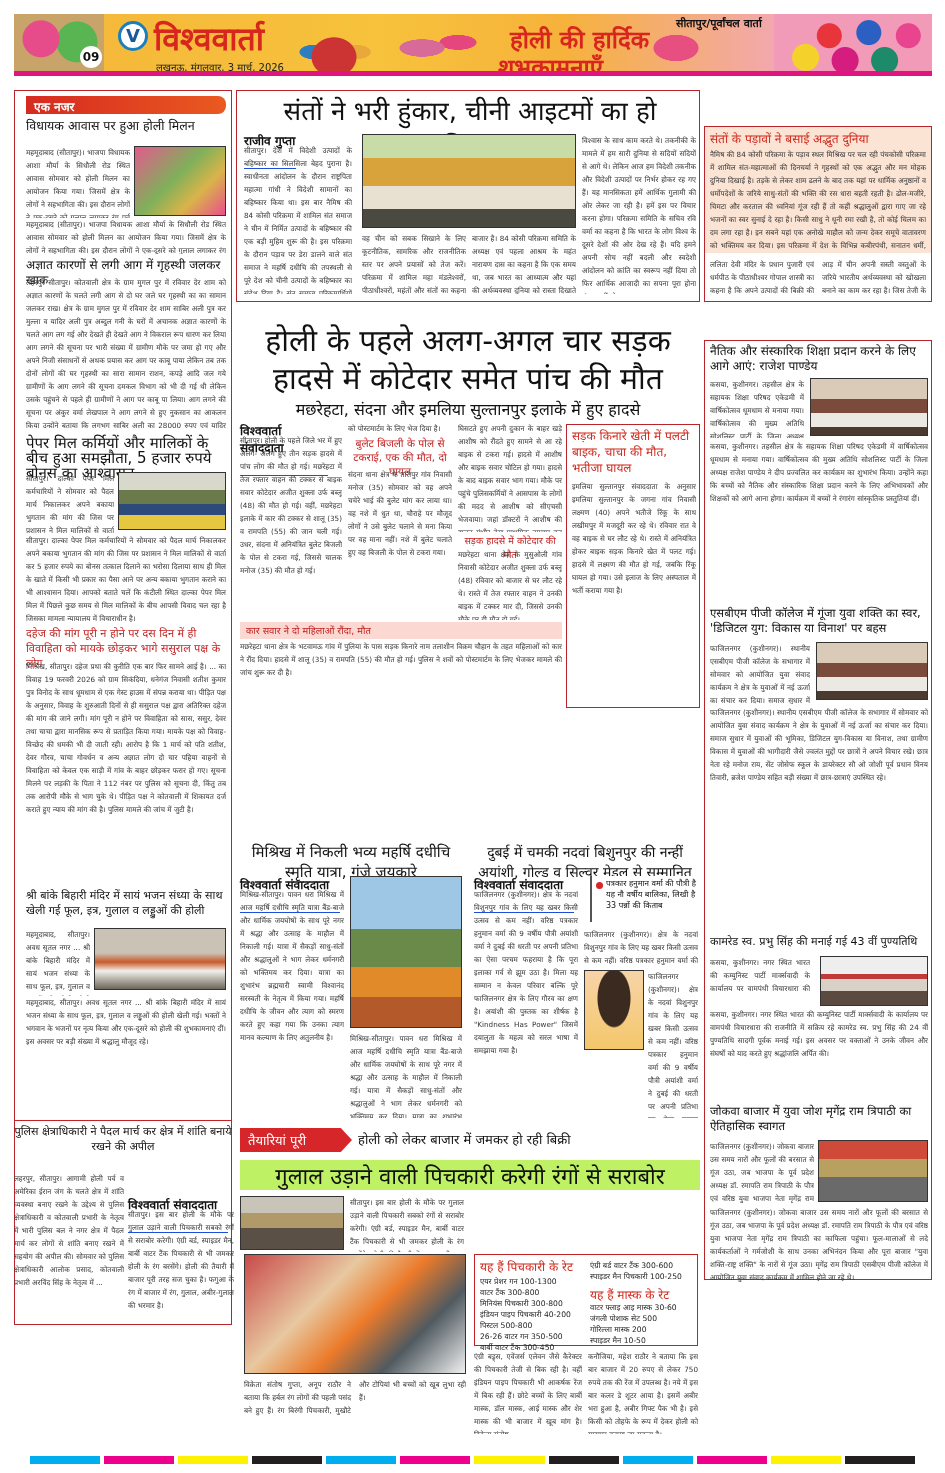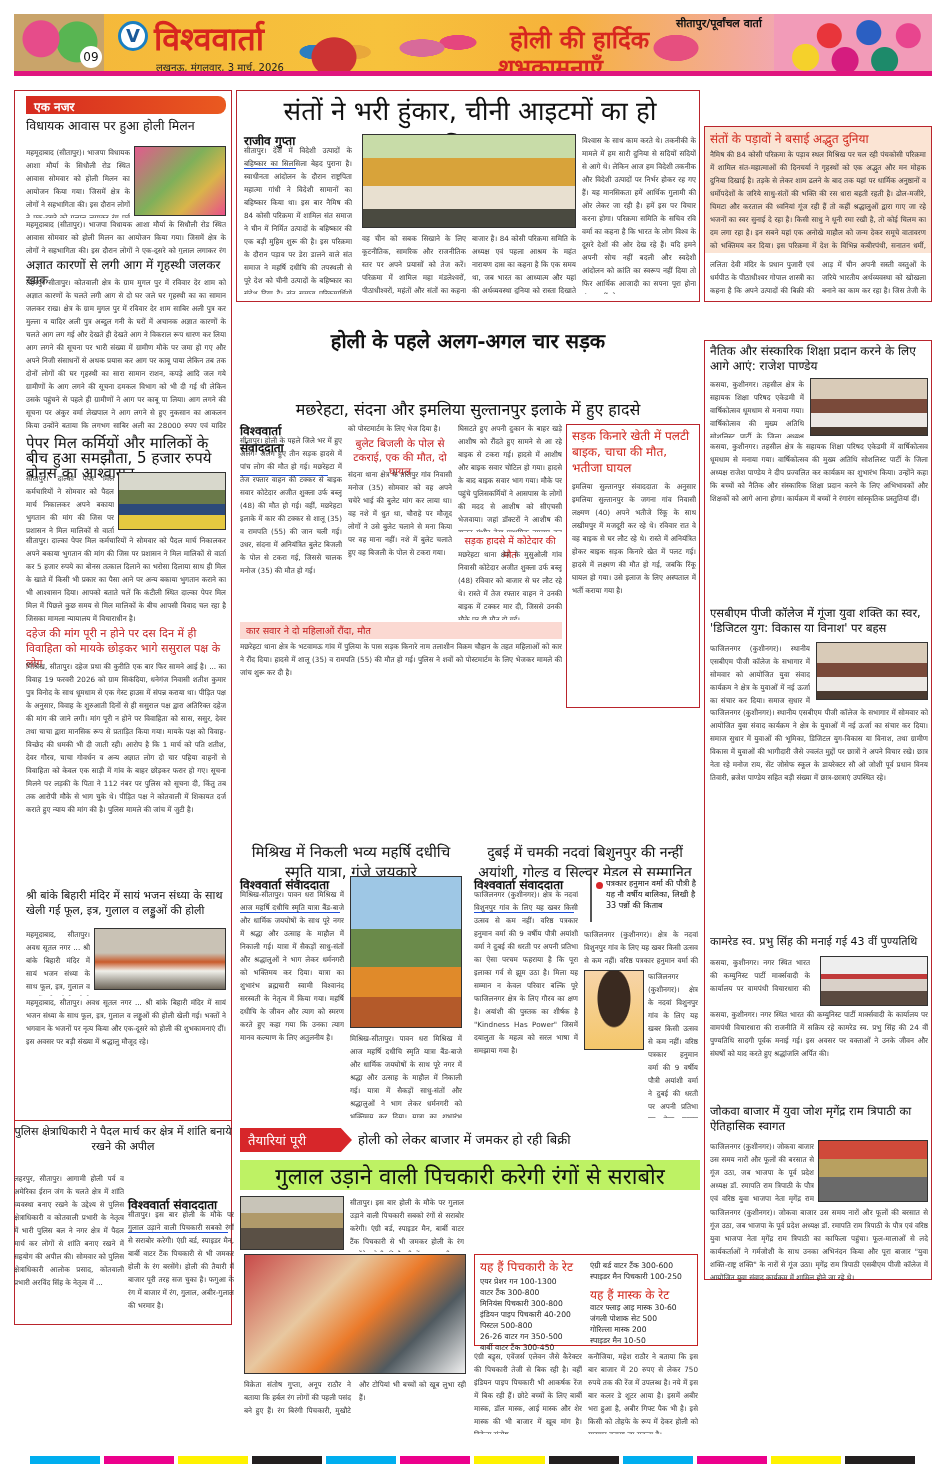--- a/index.html
+++ b/index.html
@@ -1,20 +1,20 @@
 <!DOCTYPE html>
 <html><head>
 <meta charset="utf-8">
 <style>
 *{box-sizing:border-box;margin:0;padding:0}
 body{width:945px;height:1473px;background:#fff;font-family:"DejaVu Sans",sans-serif;color:#222;overflow:hidden;position:relative}
 .abs{position:absolute}
 .masthead{left:14px;top:14px;width:918px;height:62px;background:linear-gradient(90deg,#f4b63a 0%,#f7c23c 40%,#f6b23b 60%,#f2a7b8 85%,#e86aa3 100%);border-bottom:5px solid #e0157f;overflow:hidden}
 .mh-hands{left:0;top:0;width:90px;height:62px;background:radial-gradient(circle at 30% 40%,#e64c8a 0 18px,transparent 19px),radial-gradient(circle at 70% 45%,#58b552 0 20px,transparent 21px),#c9a46a}
-.pageno{left:66px;top:32px;width:22px;height:22px;border-radius:50%;background:#fff;color:#111;font-weight:normal;font-size:12px;text-align:center;line-height:22px}
+.pageno{left:66px;top:32px;width:22px;height:22px;border-radius:50%;background:#fff;color:#111;font-weight:bold;font-size:12px;text-align:center;line-height:22px}
 .logo{left:104px;top:7px;width:30px;height:30px;border-radius:50%;background:#fff;border:3px solid #1a7fc1;color:#1a5a9a;font-weight:bold;font-size:18px;text-align:center;line-height:24px}
 .brand{left:140px;top:2px;font-size:32px;font-weight:bold;color:#d8261f;font-family:"DejaVu Serif",serif}
 .dateline{left:142px;top:46px;font-size:10px;color:#222}
 .pots{left:280px;top:8px;width:80px;height:50px;background:radial-gradient(ellipse at 50% 70%,#c33 0 22px,transparent 23px),radial-gradient(ellipse at 25% 60%,#2d7ec0 0 14px,transparent 15px),radial-gradient(ellipse at 78% 60%,#e9a83a 0 14px,transparent 15px)}
 .greet1{left:496px;top:8px;font-size:24px;font-weight:bold;color:#d8261f;font-family:"DejaVu Serif",serif}
 .greet2{left:484px;top:36px;font-size:24px;font-weight:bold;color:#d8261f;font-family:"DejaVu Serif",serif}
 .edition{left:662px;top:1px;font-size:11px;font-weight:bold;color:#111}
 .people{left:360px;top:6px;width:120px;height:56px;background:radial-gradient(ellipse at 40% 50%,#d86a9a 0 22px,transparent 23px),radial-gradient(ellipse at 70% 40%,#e5467e 0 18px,transparent 19px)}
 .people2{left:630px;top:6px;width:80px;height:56px;background:radial-gradient(ellipse at 40% 50%,#e64f7f 0 22px,transparent 23px)}
 .colors{left:760px;top:0;width:158px;height:62px;background:radial-gradient(circle at 20% 70%,#f5d12b 0 13px,transparent 14px),radial-gradient(circle at 45% 75%,#d51c7f 0 13px,transparent 14px),radial-gradient(circle at 70% 75%,#1d8a6a 0 13px,transparent 14px),radial-gradient(circle at 35% 35%,#e8353b 0 12px,transparent 13px),radial-gradient(circle at 60% 30%,#2b5fc2 0 12px,transparent 13px),radial-gradient(circle at 85% 35%,#e8458e 0 12px,transparent 13px),#f29bb8}
@@ -32,21 +32,21 @@
 .ph-group{background:linear-gradient(180deg,#c8dca8 0 25%,#d8a33a 25% 55%,#e8e0d0 55% 80%,#e55a20 40% 60%,#4a4a40 80%)}
 .ph-yatra{background:linear-gradient(180deg,#9ec7e5 0 35%,#6a8a4a 35% 60%,#e08a2a 60% 80%,#b45a2a 80%)}
 .ph-girl{background:radial-gradient(ellipse at 50% 35%,#3a2a20 0 16px,transparent 17px),linear-gradient(180deg,#f7d4a8,#f4c76a)}
 .ph-shop{background:linear-gradient(135deg,#c84a4a,#e8c8a0 35%,#eb7a2a 55%,#505a60 75%,#f0f0f0)}
 .ph-bazaar{background:linear-gradient(180deg,#c8c4b8 0 30%,#b09a6a 30% 60%,#5a5045 60%)}
 .ph-bazaar2{background:linear-gradient(180deg,#d04a3a 0 30%,#b8a060 30% 60%,#6a6a6a 60%)}
 .sant-head{left:240px;top:92px;width:460px;font-size:26px;color:#111;font-family:"DejaVu Sans",sans-serif;text-align:center}
 .byline{position:absolute;font-size:12px;font-weight:bold;color:#111;border-bottom:1px solid #1d4ed8;padding-bottom:19px}
 .sidebox{background:#fbe4d4}
 .redhead{position:absolute;font-size:12px;color:#d12a1e;font-weight:normal}
-.bighead{left:236px;top:322px;width:464px;font-size:20px;font-weight:bold;color:#111;text-align:center;line-height:38px}
+.bighead{left:236px;top:322px;width:464px;font-size:30px;font-weight:normal;color:#111;text-align:center;line-height:38px}
 .subhead{left:236px;top:398px;width:464px;font-size:16px;color:#111;text-align:center}
 .redbar{position:absolute;background:#fbd9d2;color:#c42222;font-size:9.5px;padding:2px 6px}
 .cenhead{position:absolute;color:#c42222;font-size:10.5px;text-align:center;line-height:14px}
 .sectionhead{position:absolute;font-size:18px;color:#111;text-align:center;line-height:24px}
 .tayari{left:240px;top:1128px;width:112px;height:24px;background:#d7262a;color:#fff;font-size:13px;padding:3px 8px;clip-path:polygon(0 0,90% 0,100% 50%,90% 100%,0 100%)}
 .bazarhead{left:358px;top:1130px;font-size:13px;color:#111}
 .gulal{left:240px;top:1160px;width:460px;font-size:22px;color:#111;text-align:center;background:#bef264}
 .ratebox{border:1.5px solid #c42222}
 .rate{position:absolute;font-size:7.6px;line-height:11px;color:#222}
 .ratehead{position:absolute;font-size:12px;color:#d12a1e}
@@ -109,20 +109,21 @@
 <div class="txt" style="left:582px;top:134px;width:114px;height:160px">विश्वास के साथ काम करते थे। तकनीकी के मामले में हम सारी दुनिया से सदियों सदियों से आगे थे। लेकिन आज हम विदेशी तकनीक और विदेशी उत्पादों पर निर्भर होकर रह गए हैं। यह मानसिकता हमें आर्थिक गुलामी की ओर लेकर जा रही है। हमें इस पर विचार करना होगा। परिक्रमा समिति के सचिव रवि वर्मा का कहना है कि भारत के लोग विश्व के दूसरे देशों की ओर देख रहे हैं। यदि हमने अपनी सोच नहीं बदली और स्वदेशी आंदोलन को क्रांति का स्वरूप नहीं दिया तो फिर आर्थिक आजादी का सपना पूरा होना संभव नहीं होगा।</div>
 
 <div class="abs box" style="left:704px;top:126px;width:228px;height:176px"></div>
 <div class="abs sidebox" style="left:705px;top:127px;width:226px;height:126px"></div>
 <div class="redhead" style="left:710px;top:130px;width:220px">संतों के पड़ावों ने बसाई अद्भुत दुनिया</div>
 <div class="txt" style="left:710px;top:148px;width:216px;height:102px">नैमिष की 84 कोसी परिक्रमा के पड़ाव स्थल मिश्रिख पर चल रही पंचकोसी परिक्रमा में शामिल संत-महात्माओं की दिनचर्या ने गृहस्थों को एक अद्भुत और मन मोहक दुनिया दिखाई है। तड़के से लेकर शाम ढलने के बाद तक यहां पर धार्मिक अनुष्ठानों व धर्मोपदेशों के जरिये साधु-संतों की भक्ति की रस धारा बहती रहती है। ढोल-मजीरे, चिमटा और करताल की ध्वनियां गूंज रही हैं तो कहीं श्रद्धालुओं द्वारा गाए जा रहे भजनों का स्वर सुनाई दे रहा है। किसी साधु ने धूनी रमा रखी है, तो कोई चिलम का दम लगा रहा है। इन सबने यहां एक अनोखे माहौल को जन्म देकर समूचे वातावरण को भक्तिमय कर दिया। इस परिक्रमा में देश के विभिन्न कबीरपंथी, सनातन धर्मी, नागा अखाड़े, खालसा, अयोध्या, राजस्थान के संत-महंतों के अलावा दंडी स्वामी अखाड़े के साधु-संत व श्रद्धालु शामिल हैं।</div>
 <div class="txt" style="left:710px;top:258px;width:216px;height:42px;column-count:2;column-gap:8px">ललिता देवी मंदिर के प्रधान पुजारी एवं धर्मपीठ के पीठाधीश्वर गोपाल शास्त्री का कहना है कि अपने उत्पादों की बिक्री की आड़ में चीन अपनी सस्ती वस्तुओं के जरिये भारतीय अर्थव्यवस्था को खोखला बनाने का काम कर रहा है। जिस तेजी के साथ चीन के उत्पादों की भारत में बिक्री हो रही है, उससे देश के कृषि और उद्योग जगत के साथ ही देश की संप्रभुता भी को खतरा है।</div>
 
 <div class="abs bighead">
   <div>होली के पहले अलग-अगल चार सड़क</div>
+  <div>हादसे में कोटेदार समेत पांच की मौत</div>
 </div>
 <div class="abs subhead">मछरेहटा, संदना और इमलिया सुल्तानपुर इलाके में हुए हादसे</div>
 <div class="byline" style="left:240px;top:422px;width:88px">विश्ववार्ता संवाददाता</div>
 <div class="txt" style="left:240px;top:434px;width:102px;height:186px">सीतापुर। होली के पहले जिले भर में हुए अलग- अलग हुए तीन सड़क हादसे में पांच लोग की मौत हो गई। मछरेहटा में तेज रफ्तार वाहन की टक्कर से बाइक सवार कोटेदार अजीत शुक्ला उर्फ बब्लू (48) की मौत हो गई। वहीं, मछरेहटा इलाके में कार की टक्कर से शालू (35) व रामपति (55) की जान चली गई। उधर, संदना में अनियंत्रित बुलेट बिजली के पोल से टकरा गई, जिससे चालक मनोज (35) की मौत हो गई।</div>
 <div class="txt" style="left:348px;top:422px;width:104px;height:12px">को पोस्टमार्टम के लिए भेज दिया है।</div>
 <div class="cenhead" style="left:348px;top:436px;width:104px">बुलेट बिजली के पोल से टकराई, एक की मौत, दो घायल</div>
 <div class="txt" style="left:348px;top:468px;width:104px;height:152px">संदना थाना क्षेत्र के तारापुर गांव निवासी मनोज (35) सोमवार को वह अपने चचेरे भाई की बुलेट मांग कर लाया था। वह नशे में धुत था, चौराहे पर मौजूद लोगों ने उसे बुलेट चलाने से मना किया पर वह माना नहीं। नशे में बुलेट चलाते हुए वह बिजली के पोल से टकरा गया।</div>
 <div class="txt" style="left:458px;top:422px;width:104px;height:110px">घिसटते हुए अपनी दुकान के बाहर खड़े आशीष को रौंदते हुए सामने से आ रहे बाइक से टकरा गई। हादसे में आशीष और बाइक सवार चोटिल हो गया। हादसे के बाद बाइक सवार भाग गया। मौके पर पहुंचे पुलिसकर्मियों ने आसपास के लोगों की मदद से आशीष को सीएचसी भेजवाया। जहां डॉक्टरों ने आशीष की हालत गंभीर देख प्राथमिक उपचार कर लखनऊ ट्रॉमा सेंटर रेफर कर दिया।</div>
 <div class="cenhead" style="left:458px;top:534px;width:104px;font-size:9.5px">सड़क हादसे में कोटेदार की मौत</div>
 <div class="txt" style="left:458px;top:548px;width:104px;height:72px">मछरेहटा थाना क्षेत्र के मुसुओली गांव निवासी कोटेदार अजीत शुक्ला उर्फ बब्लू (48) रविवार को बाजार से घर लौट रहे थे। रास्ते में तेज रफ्तार वाहन ने उनकी बाइक में टक्कर मार दी, जिससे उनकी मौके पर ही मौत हो गई।</div>

